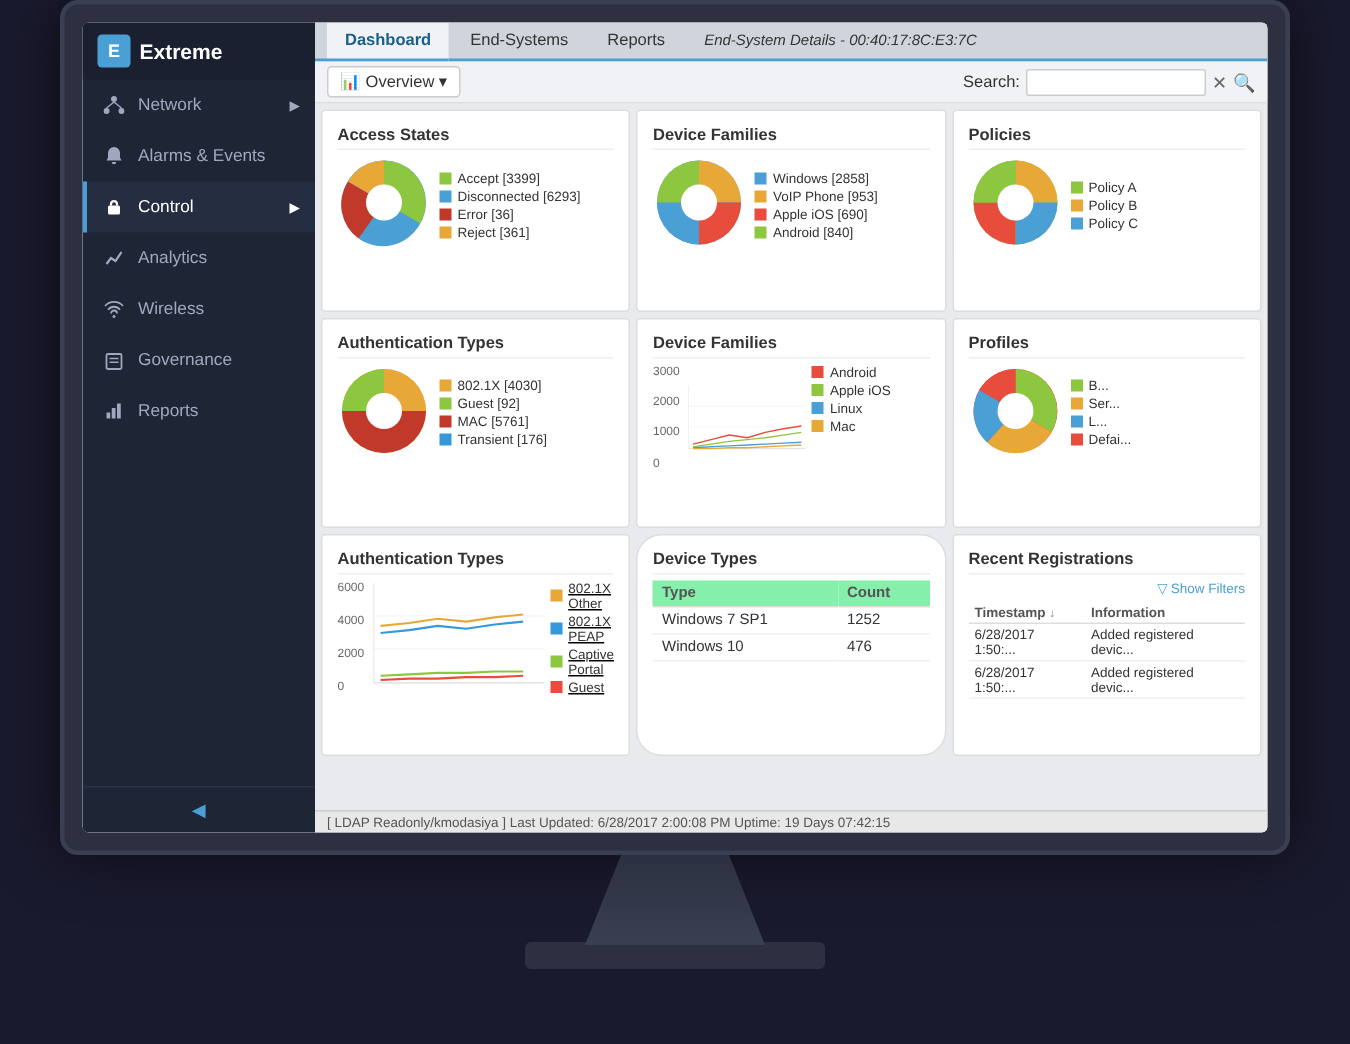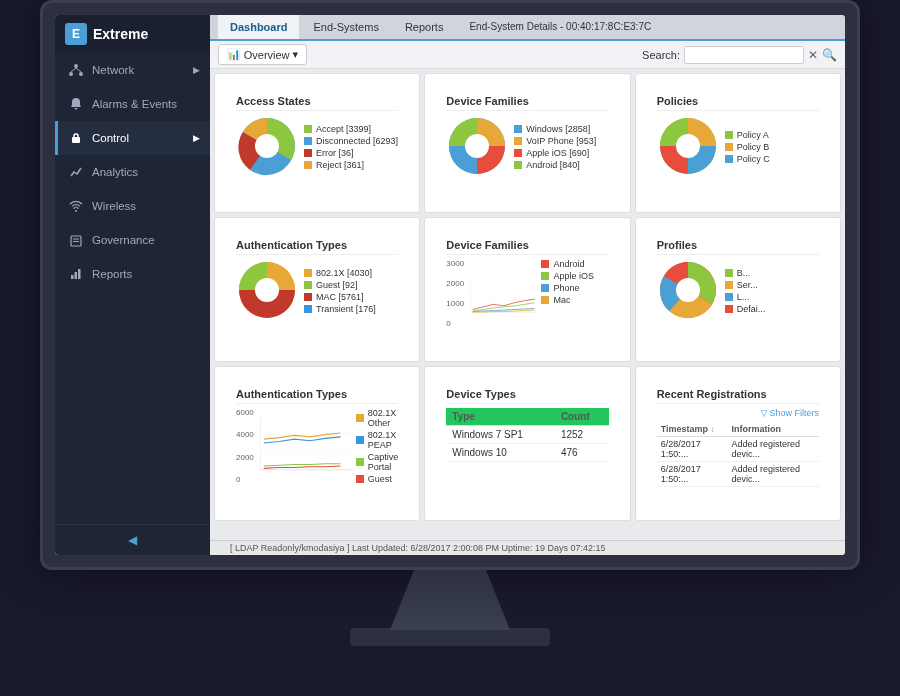--- a/index.html
+++ b/index.html
@@ -150,40 +150,40 @@
       padding: 8px;
       text-align: center;
       color: #4a9fd4;
       cursor: pointer;
       font-size: 12px;
       border-top: 1px solid #2a3248;
     }
 
     .status-bar {
       background: #e8e8e8;
-      padding: 2px 20px;
+      padding: 2px 8px;
       font-size: 9px;
       color: #555;
       border-top: 1px solid #ccc;
     }
 
     
     .main-content {
       flex: 1;
       display: flex;
       flex-direction: column;
       background: #e8eaed;
       overflow: hidden;
     }
 
     
     .nav-tabs-bar {
       background: #d0d4dc;
       display: flex;
-      align-items: flex-start;
+      align-items: flex-end;
       padding: 0 8px;
       border-bottom: 2px solid #4a9fd4;
       gap: 2px;
     }
 
     .nav-tab {
       padding: 6px 12px;
       font-size: 11px;
       cursor: pointer;
       color: #333;
@@ -260,21 +260,21 @@
       gap: 4px;
       padding: 4px;
       flex: 1;
       overflow: hidden;
     }
 
     .widget {
       background: #fff;
       border: 1px solid #ddd;
       border-radius: 3px;
-      padding: 21px;
+      padding: 10px;
       overflow: hidden;
       font-size: 10px;
     }
 
     .widget-title {
       font-size: 11px;
       font-weight: bold;
       color: #333;
       margin-bottom: 4px;
       border-bottom: 1px solid #eee;
@@ -309,30 +309,31 @@
 
     .legend-dot {
       width: 8px;
       height: 8px;
       flex-shrink: 0;
     }
 
     
     .table-widget {
       overflow: hidden;
+      border-radius: 17px;
     }
 
     .data-table {
       width: 100%;
       border-collapse: collapse;
       font-size: 10px;
     }
 
     .data-table th {
-      background: #22c55e;
+      background: #86efac;
       padding: 3px 6px;
       text-align: left;
       border-bottom: 1px solid #ddd;
       font-size: 10px;
       color: #555;
     }
 
     .data-table td {
       padding: 3px 6px;
       border-bottom: 1px solid #f0f0f0;
@@ -483,21 +484,21 @@
             <div class="nav-tabs-bar">
               <div class="nav-tab active">
                 <span>Dashboard</span>
               </div>
               <div class="nav-tab">
                 <span>End-Systems</span>
               </div>
               <div class="nav-tab">
                 <span>Reports</span>
               </div>
-              <div class="nav-tab" style="font-size:10px;">
+              <div class="nav-tab" style="font-size:10px;font-style:italic;">
                 <span>End-System Details - 00:40:17:8C:E3:7C</span>
               </div>
             </div>
 
             <div class="toolbar">
               <div class="overview-btn">
                 <span>📊</span>
                 <span>Overview</span>
                 <span>▾</span>
               </div>
@@ -670,21 +671,21 @@
                     <div class="legend-item">
                         <div class="legend-dot" style="background:#e74c3c;"></div>
                         <span>Android</span>
                       </div>
                     <div class="legend-item">
                         <div class="legend-dot" style="background:#8dc63f;"></div>
                         <span>Apple iOS</span>
                       </div>
                     <div class="legend-item">
                         <div class="legend-dot" style="background:#4a9fd4;"></div>
-                        <span>Phone</span>
+                        <span>Linux</span>
                       </div>
                     <div class="legend-item">
                         <div class="legend-dot" style="background:#e8a838;"></div>
                         <span>Mac</span>
                       </div>
                   </div>
                 </div>
               </div>
 
               <div class="widget">
@@ -733,21 +734,21 @@
                   <svg width="120" height="70" viewBox="0 0 120 70">
                     <line x1="0" y1="0" x2="0" y2="70" stroke="#ddd" stroke-width="1"></line>
                     <line x1="0" y1="70" x2="120" y2="70" stroke="#ddd" stroke-width="1"></line>
                     <line x1="0" y1="23" x2="120" y2="23" stroke="#eee" stroke-width="0.5"></line>
                     <line x1="0" y1="46" x2="120" y2="46" stroke="#eee" stroke-width="0.5"></line>
                     <polyline points="5,30 25,28 45,25 65,27 85,24 105,22" fill="none" stroke="#e8a838" stroke-width="1.5"></polyline>
                     <polyline points="5,35 25,33 45,30 65,32 85,29 105,27" fill="none" stroke="#3498db" stroke-width="1.5"></polyline>
                     <polyline points="5,65 25,64 45,63 65,63 85,62 105,62" fill="none" stroke="#8dc63f" stroke-width="1.5"></polyline>
                     <polyline points="5,68 25,67 45,67 65,66 85,66 105,65" fill="none" stroke="#e74c3c" stroke-width="1.5"></polyline>
                   </svg>
-                  <div class="legend" style="width:65px;">
+                  <div class="legend" style="width:65px;text-decoration:underline;">
                     <div class="legend-item">
                         <div class="legend-dot" style="background:#e8a838;"></div>
                         <span>802.1X Other</span>
                       </div>
                     <div class="legend-item">
                         <div class="legend-dot" style="background:#3498db;"></div>
                         <span>802.1X PEAP</span>
                       </div>
                     <div class="legend-item">
                         <div class="legend-dot" style="background:#8dc63f;"></div>

